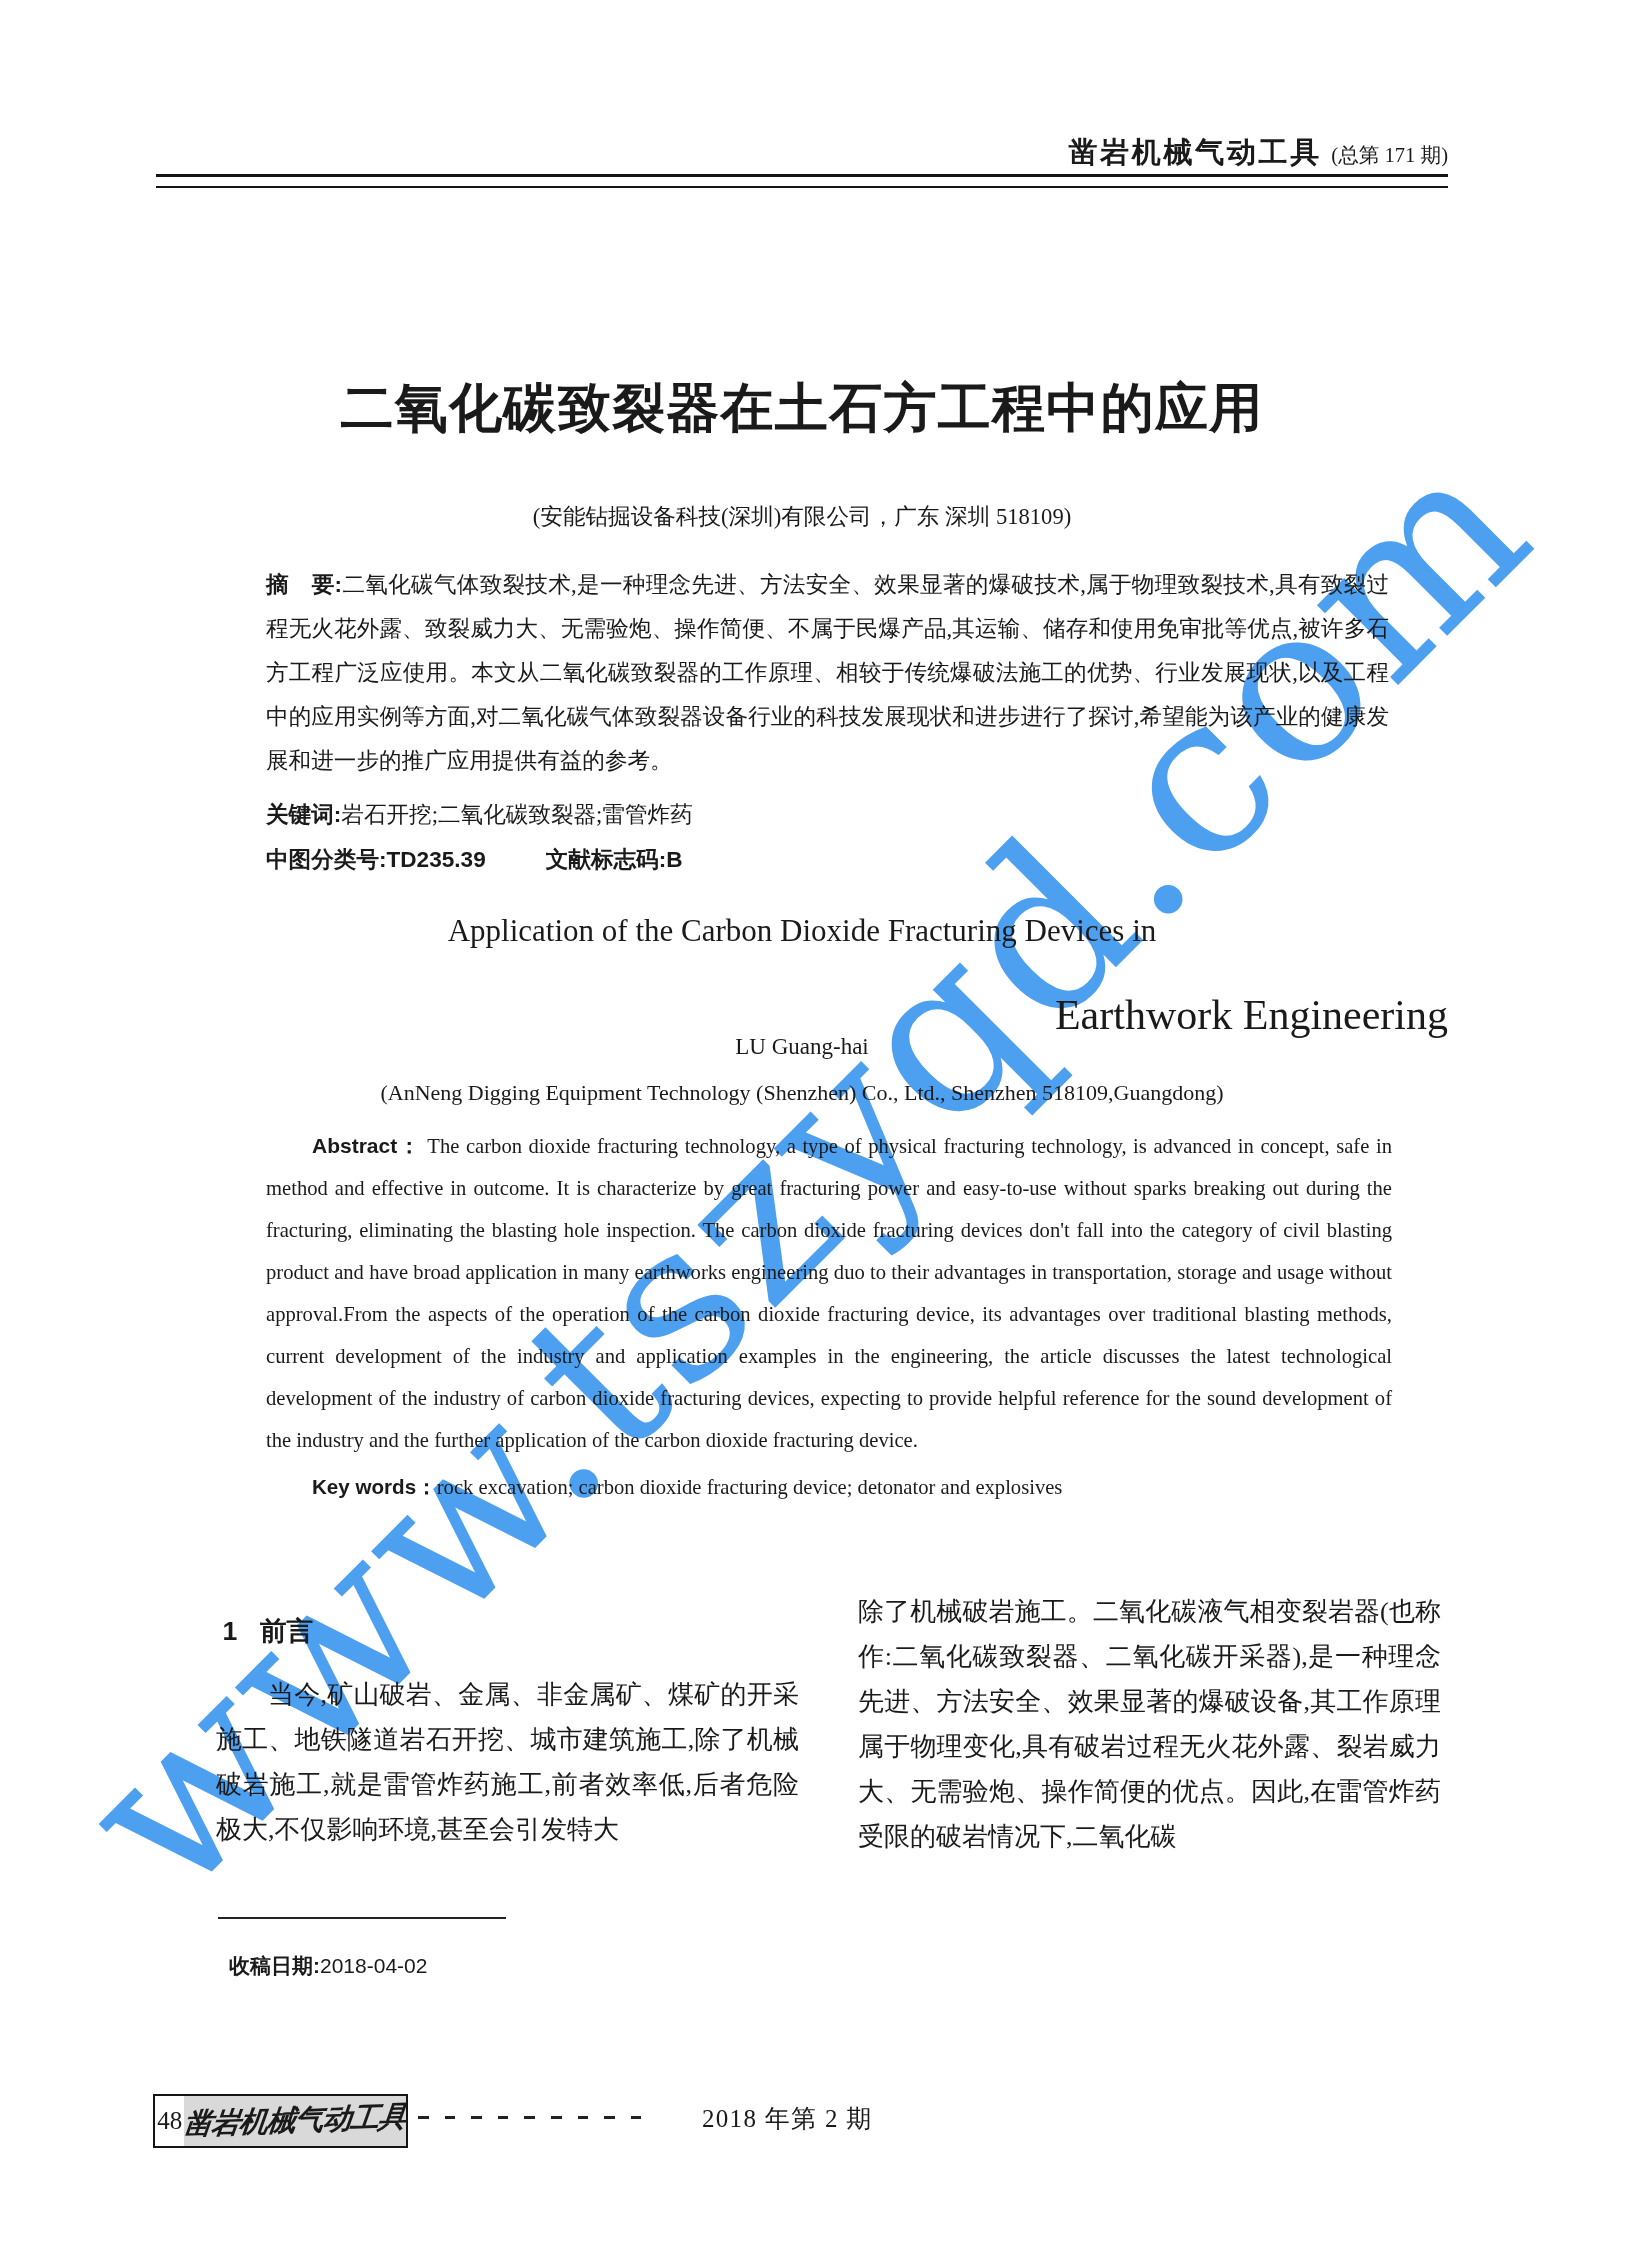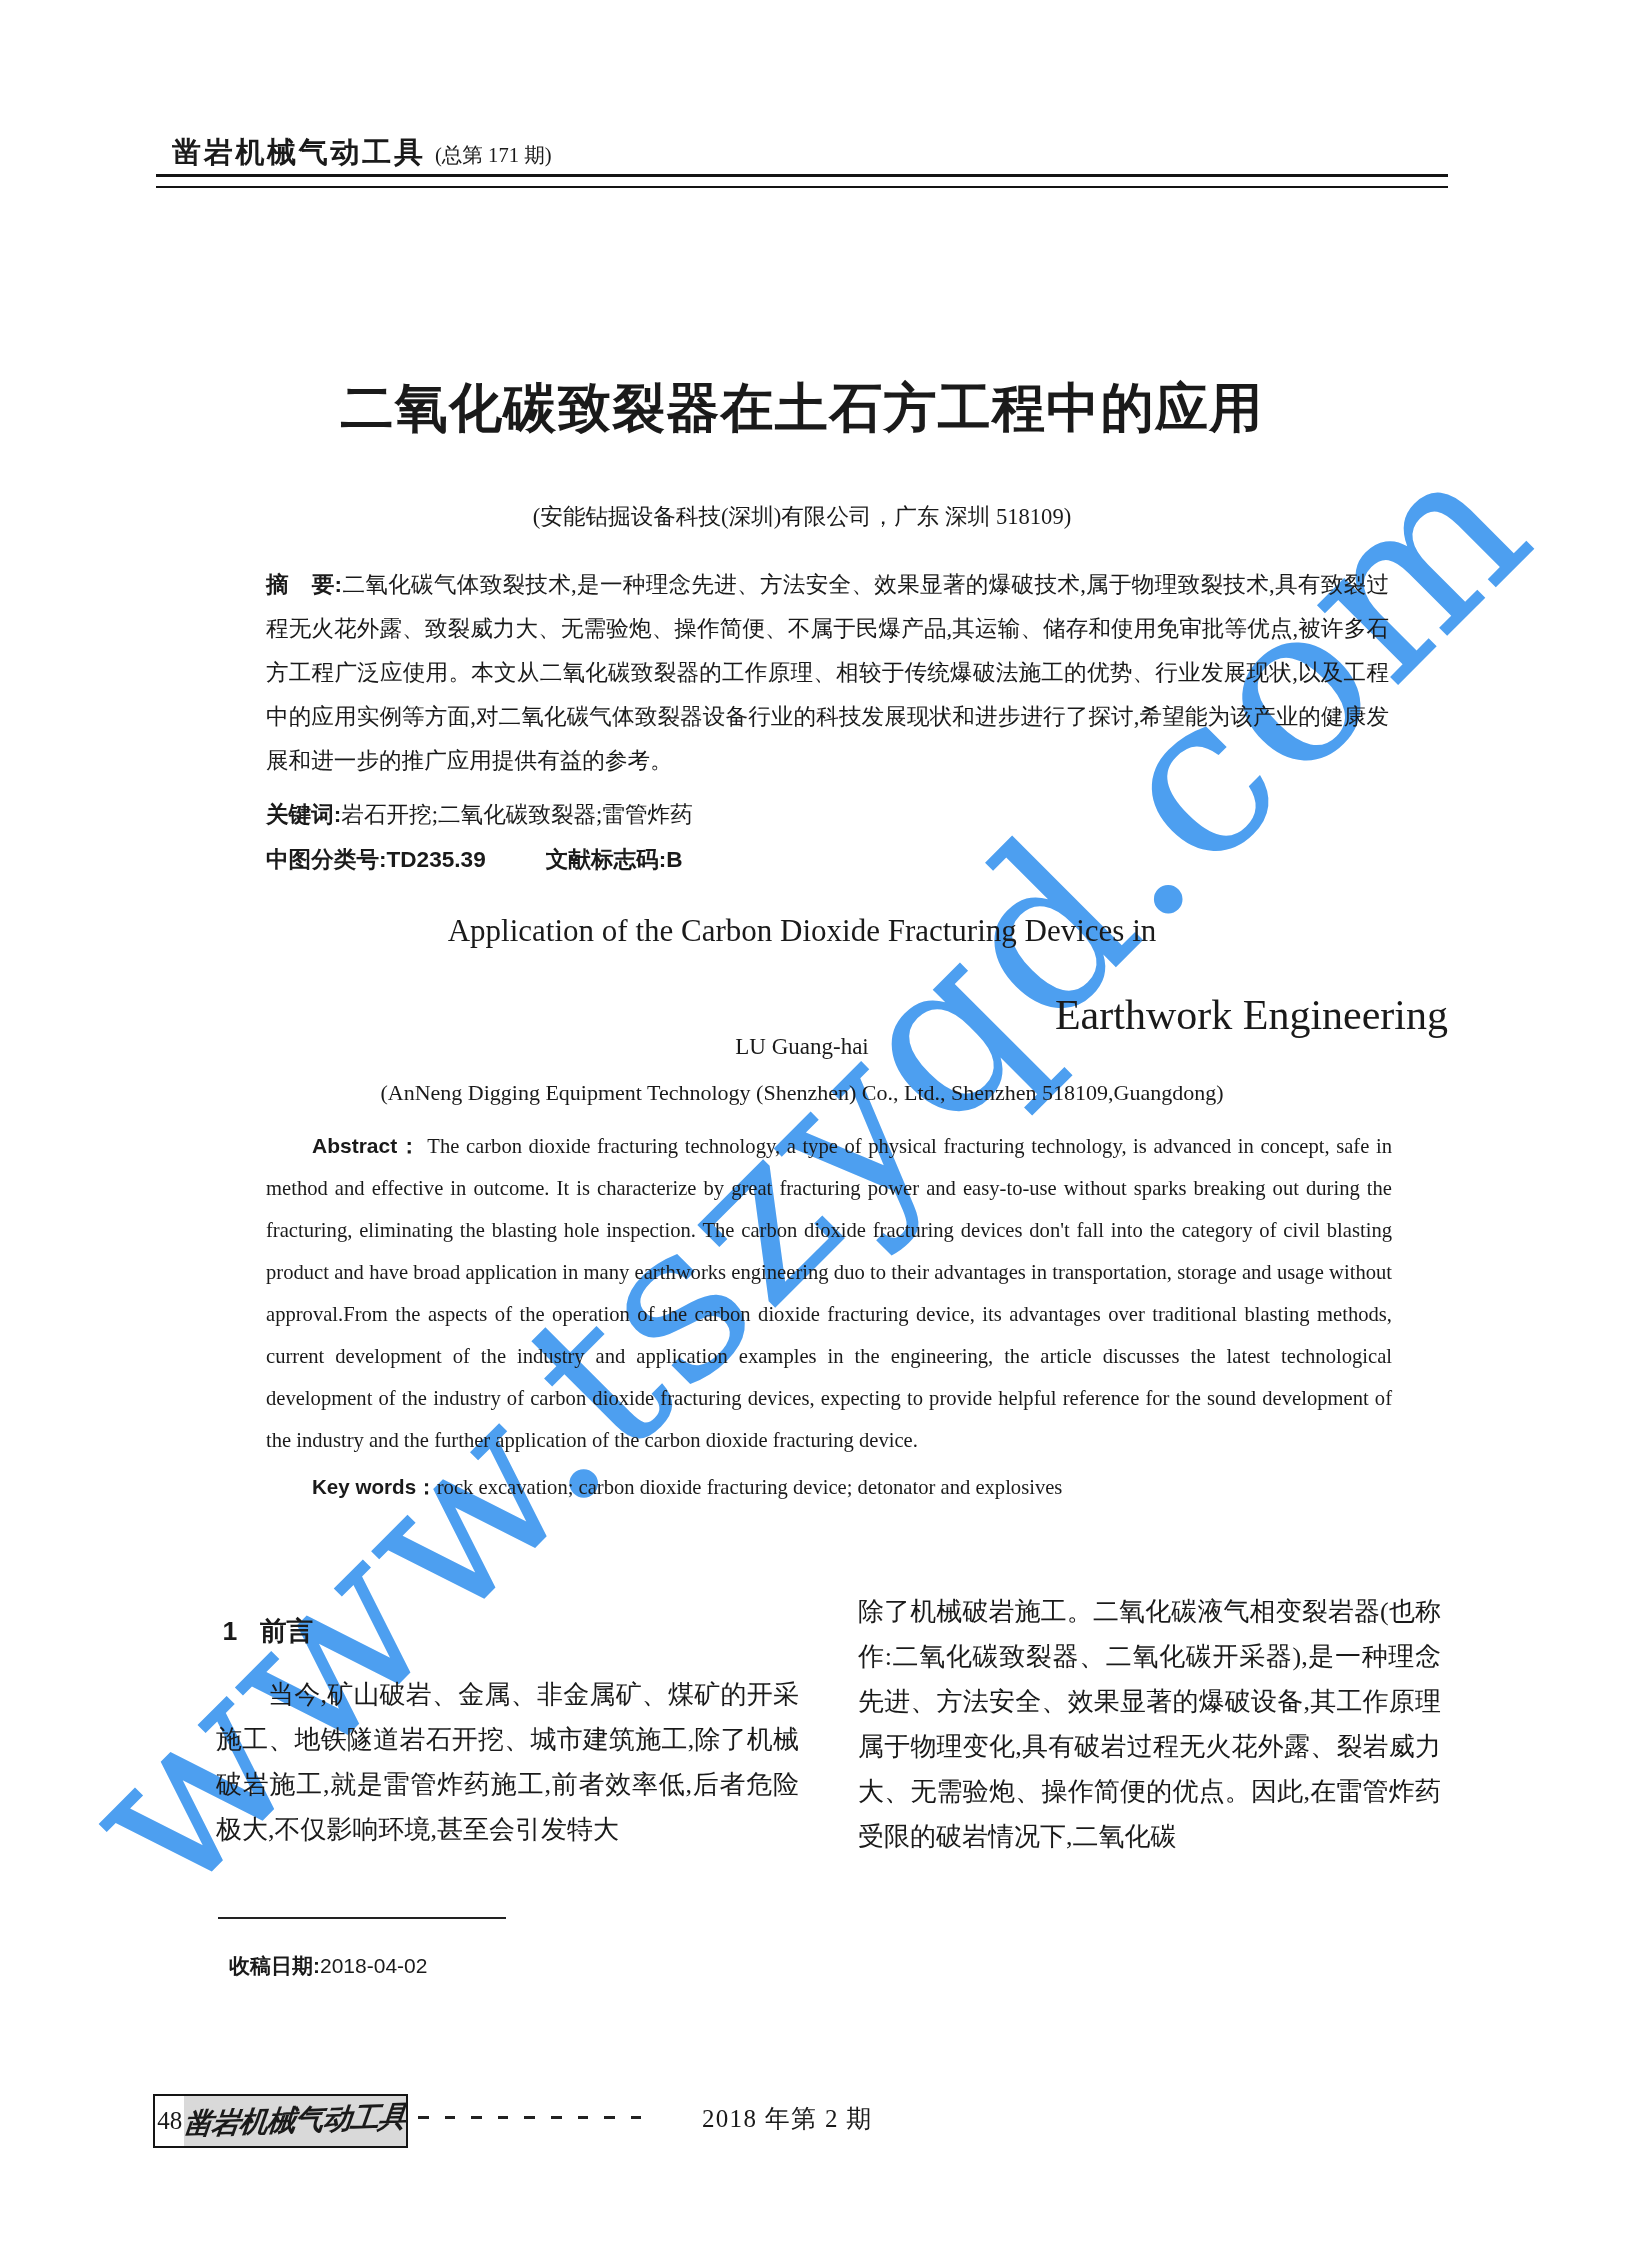--- a/index.html
+++ b/index.html
@@ -21,21 +21,21 @@
     transform-origin:center center;
     font-family:"DejaVu Serif", serif;
     font-size:219px;
     letter-spacing:5.3px;
     line-height:266px;
     text-align:center;
     color:#4d9ff0;
     white-space:nowrap;
   }
   
-  .journal-header{left:172px;top:133px;width:1292px;}
+  .journal-header{left:156px;top:133px;width:1292px;text-align:right;}
   .journal-title{font-family:"Liberation Sans", sans-serif;font-weight:bold;font-size:29px;letter-spacing:2.7px;}
   .issue-note{font-family:"Liberation Serif", serif;font-size:20.6px;margin-left:9.3px;}
   .double-rule{left:156px;top:174px;width:1292px;height:8.6px;border-top:3.3px solid #141414;border-bottom:2.7px solid #141414;}
   
   .cn-title{left:156px;top:373px;width:1292px;text-align:center;font-weight:bold;font-size:53px;letter-spacing:1.3px;}
   .cn-author{left:156px;top:461px;width:1292px;text-align:center;font-size:26px;letter-spacing:4px;}
   .cn-affil{left:156px;top:501px;width:1292px;text-align:center;font-size:22.6px;}
   
   .cn-block{left:266px;top:563px;width:1123px;}
   .cn-abstract{margin:0;font-size:22.6px;line-height:44px;text-align:justify;}

